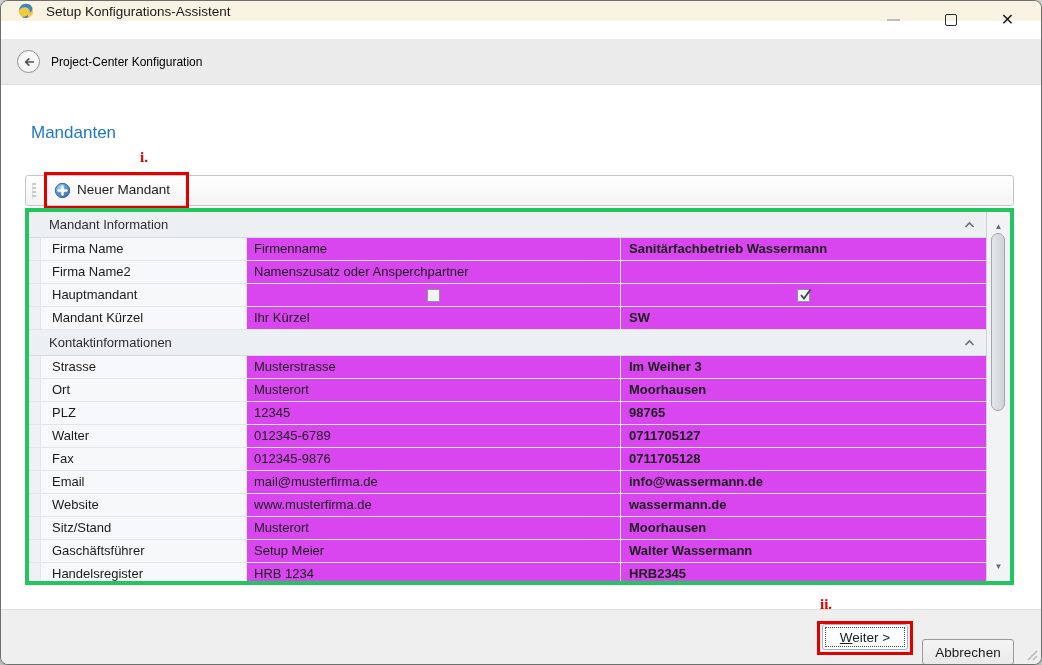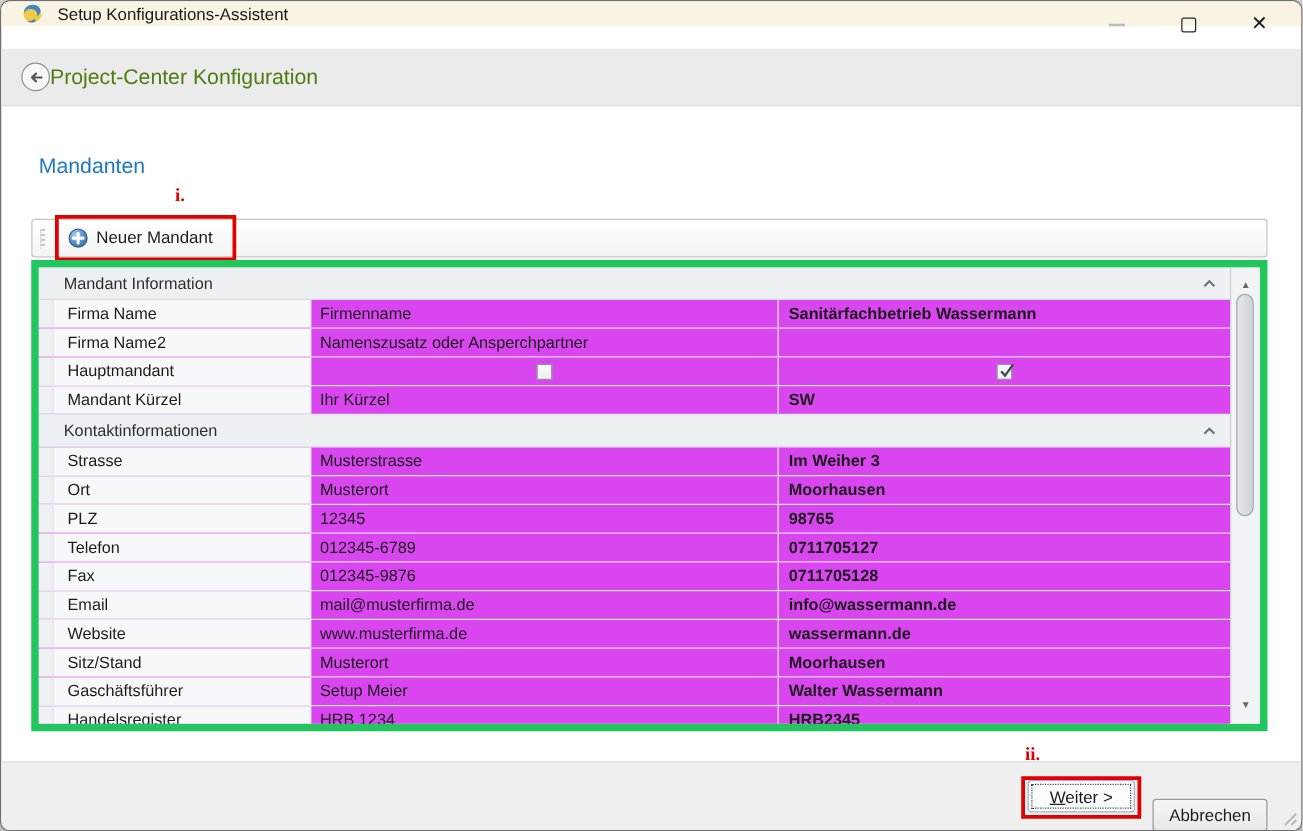--- a/index.html
+++ b/index.html
@@ -15,41 +15,41 @@
   .app-icon{width:18px;height:18px;margin-left:16px;flex:0 0 auto;}
   .title-text{margin-left:11px;font-size:13.5px;color:#1a1a1a;}
   .win-controls{position:absolute;right:5px;top:0;height:38px;display:flex;}
   .win-btn{width:57px;height:38px;display:flex;align-items:center;justify-content:center;cursor:default;}
   .min-glyph{width:13px;height:2px;background:#bdbdbd;}
   .max-glyph{width:12px;height:12px;border:1.4px solid #2a2a2a;border-radius:2px;}
   .close-glyph{font-size:16px;color:#1a1a1a;line-height:1;}
   
   .subheader{position:absolute;left:0;top:38px;width:100%;height:46px;background:#ebebeb;border-bottom:1px solid #dcdcdc;display:flex;align-items:center;}
   .back-btn{width:23px;height:23px;margin-left:16px;border:1px solid #919191;border-radius:50%;background:#f7f7f7;display:flex;align-items:center;justify-content:center;}
-  .subheader-title{margin-left:0;font-size:17px;color:#4d7c0f;}
+  .subheader-title{margin-left:11px;font-size:12px;color:#000000;}
   
   .page-heading{position:absolute;left:30px;top:122px;font-size:17px;color:#2079bf;text-align:right;}
   .annot{position:absolute;color:#e00000;font-weight:bold;font-size:15px;font-family:"Liberation Serif","DejaVu Serif",serif;}
   .annot-1{left:139px;top:148px;}
   .annot-2{left:819px;top:595px;}
   
   .toolbar{position:absolute;left:24px;top:174px;width:989px;height:31px;
     background:linear-gradient(#ffffff,#f4f4f4);border:1px solid #c5c5c5;border-radius:3px;
     display:flex;align-items:center;}
   .toolbar-grip{width:4px;height:16px;margin-left:6px;
     background:repeating-linear-gradient(to bottom,#c3c7ca 0 2px,transparent 2px 4px);
     border-left:1px solid #d6d9db;}
   .tb-button{display:flex;align-items:flex-start;gap:6px;margin-left:14px;padding:3px 8px 3px 4px;border-radius:2px;cursor:default;}
   .tb-button .tb-label{font-size:13.5px;color:#1c1c1c;}
   .redbox{position:absolute;border:3px solid #e00000;background:transparent;pointer-events:none;}
   .redbox-1{left:43px;top:171px;width:145px;height:37px;}
   .redbox-2{left:816px;top:620px;width:96px;height:34px;}
   
   .grid{position:absolute;left:24px;top:207px;width:989px;height:377px;
-    border:6px solid #22c55e;background:#fff;overflow:hidden;}
+    border:4px solid #22c55e;background:#fff;overflow:hidden;}
   .grid-body{position:absolute;left:0;top:0;right:24px;bottom:0;overflow:hidden;}
   .group-header{height:26px;background:#edf0f3;border-bottom:1px solid #d5dade;display:flex;align-items:center;}
   .group-title{margin-left:20px;font-size:13px;color:#2d2d2d;flex:1;}
   .group-chevron{margin-right:11px;flex:0 0 auto;display:flex;align-items:center;}
   .g-row{height:23px;display:flex;border-bottom:1px solid #e2e5e9;background:#d946ef;}
   .c-ind{width:12px;background:#eef0f3;border-right:1px solid #e2e5e9;flex:0 0 auto;}
   .c-label{width:206px;background:#f7f8fa;border-right:1px solid #e2e5e9;flex:0 0 auto;
     padding-left:11px;font-size:13px;color:#1b1b1b;line-height:22px;white-space:nowrap;overflow:hidden;}
   .c-val2{width:374px;border-right:1px solid #e2e5e9;flex:0 0 auto;padding-left:7px;
     font-size:13px;color:#1b1b1b;line-height:22px;white-space:nowrap;overflow:hidden;position:relative;}
@@ -198,21 +198,21 @@
           <div class="c-val3">Moorhausen</div>
         </div>
         <div class="g-row">
           <div class="c-ind"></div>
           <div class="c-label">PLZ</div>
           <div class="c-val2">12345</div>
           <div class="c-val3">98765</div>
         </div>
         <div class="g-row">
           <div class="c-ind"></div>
-          <div class="c-label">Telefon</div>
+          <div class="c-label">Walter</div>
           <div class="c-val2">012345-6789</div>
           <div class="c-val3">0711705127</div>
         </div>
         <div class="g-row">
           <div class="c-ind"></div>
           <div class="c-label">Fax</div>
           <div class="c-val2">012345-9876</div>
           <div class="c-val3">0711705128</div>
         </div>
         <div class="g-row">

